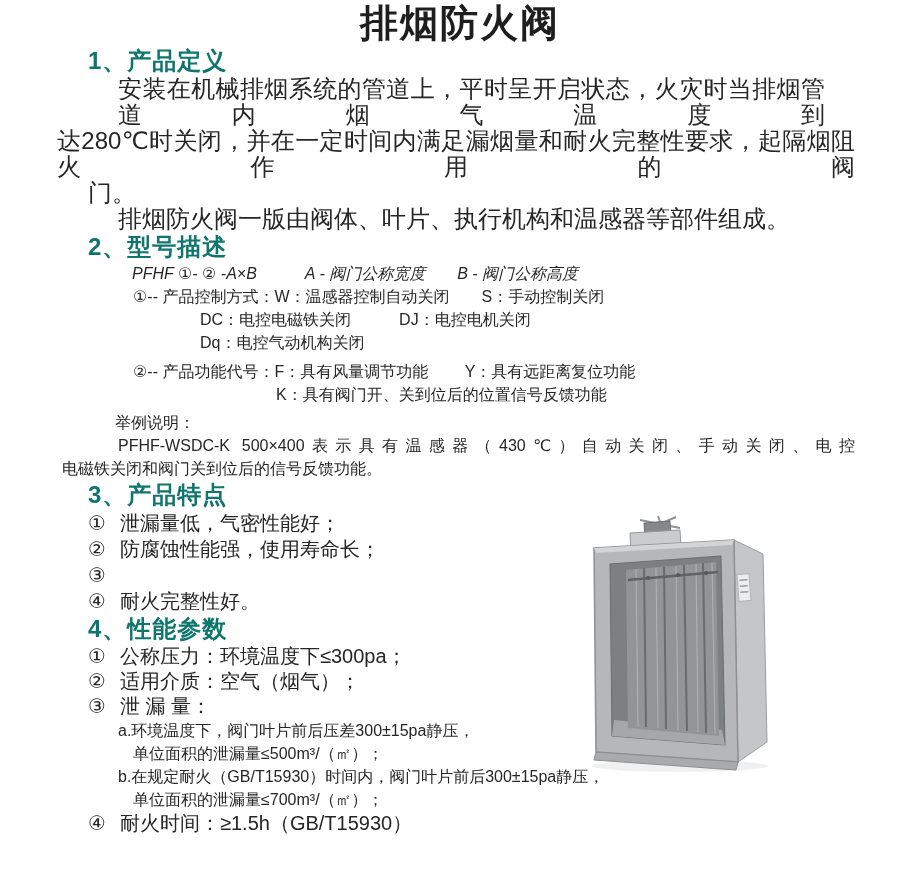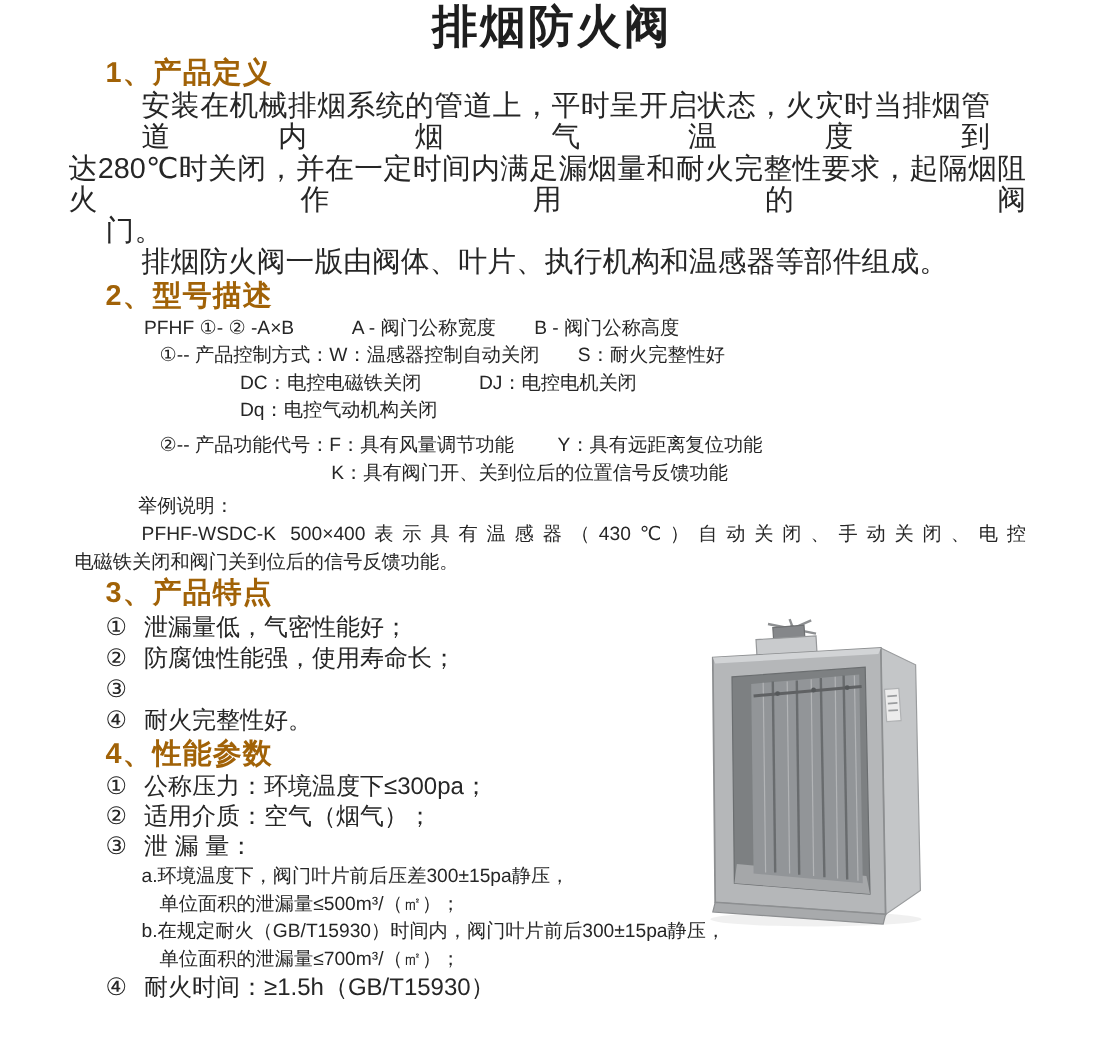--- a/index.html
+++ b/index.html
@@ -7,35 +7,35 @@
     width:920px;height:882px;overflow:hidden;
     font-family:"Liberation Sans","DejaVu Sans",sans-serif;
     color:#262626;
   }
   .page{position:relative;width:920px;height:882px;}
   .title{
     width:920px;text-align:center;font-size:38px;font-weight:700;
     line-height:46px;margin:0;letter-spacing:2px;color:#1e1e1e;
   }
   .blk{margin-left:88px;}
-  h2.h{font-size:24px;font-weight:700;line-height:30px;margin:0;color:#a16207;letter-spacing:1px;}
+  h2.h{font-size:24px;font-weight:700;line-height:30px;margin:0;color:#0f766e;letter-spacing:1px;}
   .h-s1{margin-top:48px;}
   .h-s2{margin-top:18px;}
   .h-s3{margin-top:8px;}
   .h-s4{margin-top:0;}
   .ln{white-space:pre;}
   .s1-lines .ln{font-size:24px;line-height:26px;}
   .s2-lines .ln{font-size:16px;line-height:23px;}
   .just{
     white-space:normal;text-align:justify;text-align-last:justify;
     text-justify:inter-character;
   }
   .ml-n31{margin-left:-31px;} .ml-n26{margin-left:-26px;}
   .ml0{margin-left:0;} .ml27{margin-left:27px;} .ml30{margin-left:30px;}
-  .ml32{margin-left:32px;} .ml45{margin-left:45px;}
+  .ml32{margin-left:44px;font-style:italic;} .ml45{margin-left:45px;}
   .ml188{margin-left:188px;} .ml192{margin-left:112px;}
   .w707{width:707px;} .w737{width:737px;} .w798{width:798px;}
   .mt6{margin-top:6px;} .mt4{margin-top:5px;}
   .list .item{display:flex;font-size:20px;}
   .s3-list .item{line-height:26px;}
   .s4-list .item{line-height:25px;}
   .item .num{width:32px;flex:0 0 32px;}
   .s4-sub .ln{font-size:16px;line-height:23px;}
   .photo{position:absolute;left:588px;top:512px;width:192px;height:262px;}
 </style>
@@ -53,21 +53,21 @@
       <div class="ln just ml-n31 w798">达280℃时关闭，并在一定时间内满足漏烟量和耐火完整性要求，起隔烟阻火作用的阀</div>
       <div class="ln ml0">门。</div>
       <div class="ln ml30">排烟防火阀一版由阀体、叶片、执行机构和温感器等部件组成。</div>
     </div>
   </section>
 
   <section class="blk">
     <h2 class="h h-s2">2、型号描述</h2>
     <div class="s2-lines">
       <div class="ln ml32">PFHF ①- ② -A×B　　　A - 阀门公称宽度　　B - 阀门公称高度</div>
-      <div class="ln ml45">①-- 产品控制方式：W：温感器控制自动关闭　　S：耐火完整性好</div>
+      <div class="ln ml45">①-- 产品控制方式：W：温感器控制自动关闭　　S：手动控制关闭</div>
       <div class="ln ml192">DC：电控电磁铁关闭　　　DJ：电控电机关闭</div>
       <div class="ln ml192">Dq：电控气动机构关闭</div>
       <div class="ln ml45 mt6">②-- 产品功能代号：F：具有风量调节功能　　 Y：具有远距离复位功能</div>
       <div class="ln ml188">K：具有阀门开、关到位后的位置信号反馈功能</div>
       <div class="ln ml27 mt4">举例说明：</div>
       <div class="ln just ml30 w737">PFHF-WSDC-K 500×400表示具有温感器（430℃）自动关闭、手动关闭、电控</div>
       <div class="ln ml-n26">电磁铁关闭和阀门关到位后的信号反馈功能。</div>
     </div>
   </section>
 

